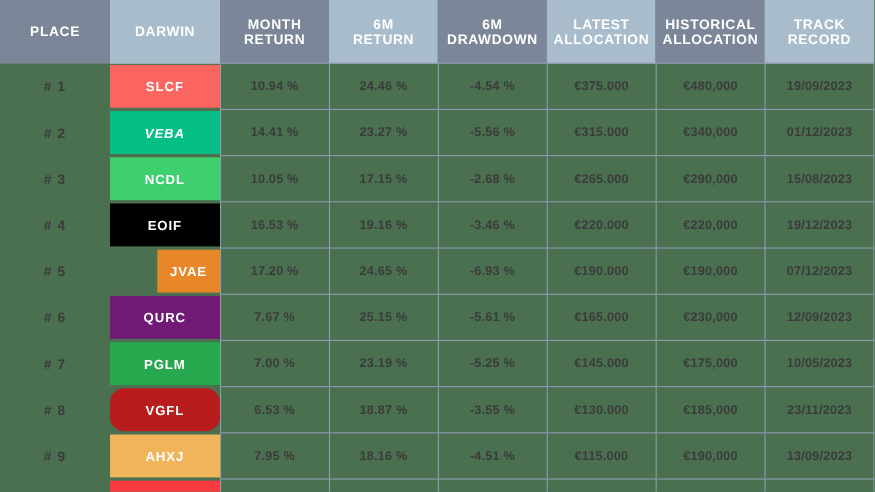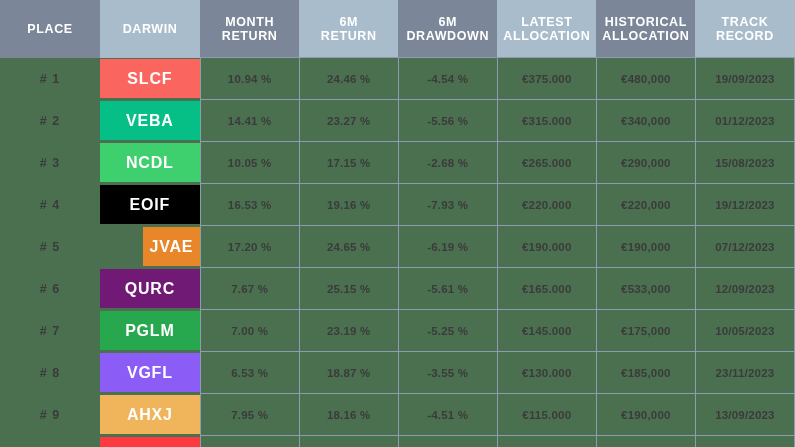--- a/index.html
+++ b/index.html
@@ -61,21 +61,21 @@
     border: 0;
     padding: 0;
     background: transparent;
   }
   .darwin-badge {
     display: flex;
     align-items: center;
     justify-content: center;
     height: 39px;
     color: #ffffff;
-    font-size: 16px;
+    font-size: 12px;
     font-weight: bold;
     letter-spacing: 0.8px;
   }
   
   col.c-place   { width: 100px; }
   col.c-darwin  { width: 100px; }
   col.c-num     { width: 99px; }
   col.c-track   { width: 99px; }
 </style>
 </head>
@@ -135,21 +135,21 @@
         <td>10.94 %</td>
         <td>24.46 %</td>
         <td>-4.54 %</td>
         <td>€375.000</td>
         <td>€480,000</td>
         <td>19/09/2023</td>
       </tr>
       <tr>
         <td class="place-cell"># 2</td>
         <td class="darwin-cell">
-          <div class="darwin-badge" style="background: rgb(6, 191, 135);">VEBA</div>
+          <div class="darwin-badge" style="background: rgb(6, 191, 135); font-style: italic;">VEBA</div>
         </td>
         <td>14.41 %</td>
         <td>23.27 %</td>
         <td>-5.56 %</td>
         <td>€315.000</td>
         <td>€340,000</td>
         <td>01/12/2023</td>
       </tr>
       <tr>
         <td class="place-cell"># 3</td>
@@ -163,65 +163,65 @@
         <td>€290,000</td>
         <td>15/08/2023</td>
       </tr>
       <tr>
         <td class="place-cell"># 4</td>
         <td class="darwin-cell">
           <div class="darwin-badge" style="background: #000000;">EOIF</div>
         </td>
         <td>16.53 %</td>
         <td>19.16 %</td>
-        <td>-7.93 %</td>
+        <td>-3.46 %</td>
         <td>€220.000</td>
         <td>€220,000</td>
         <td>19/12/2023</td>
       </tr>
       <tr>
         <td class="place-cell"># 5</td>
         <td class="darwin-cell">
           <div class="darwin-badge" style="background: rgb(232, 135, 42); margin-left: 43px;">JVAE</div>
         </td>
         <td>17.20 %</td>
         <td>24.65 %</td>
-        <td>-6.19 %</td>
+        <td>-6.93 %</td>
         <td>€190.000</td>
         <td>€190,000</td>
         <td>07/12/2023</td>
       </tr>
       <tr>
         <td class="place-cell"># 6</td>
         <td class="darwin-cell">
           <div class="darwin-badge" style="background: #701a75;">QURC</div>
         </td>
         <td>7.67 %</td>
         <td>25.15 %</td>
         <td>-5.61 %</td>
         <td>€165.000</td>
-        <td>€533,000</td>
+        <td>€230,000</td>
         <td>12/09/2023</td>
       </tr>
       <tr>
         <td class="place-cell"># 7</td>
         <td class="darwin-cell">
           <div class="darwin-badge" style="background: rgb(39, 168, 79); text-align: right;">PGLM</div>
         </td>
         <td>7.00 %</td>
         <td>23.19 %</td>
         <td>-5.25 %</td>
         <td>€145.000</td>
         <td>€175,000</td>
         <td>10/05/2023</td>
       </tr>
       <tr>
         <td class="place-cell"># 8</td>
         <td class="darwin-cell">
-          <div class="darwin-badge" style="background: #8b5cf6;">VGFL</div>
+          <div class="darwin-badge" style="background: #b91c1c; border-radius: 13px;">VGFL</div>
         </td>
         <td>6.53 %</td>
         <td>18.87 %</td>
         <td>-3.55 %</td>
         <td>€130.000</td>
         <td>€185,000</td>
         <td>23/11/2023</td>
       </tr>
       <tr>
         <td class="place-cell"># 9</td>

